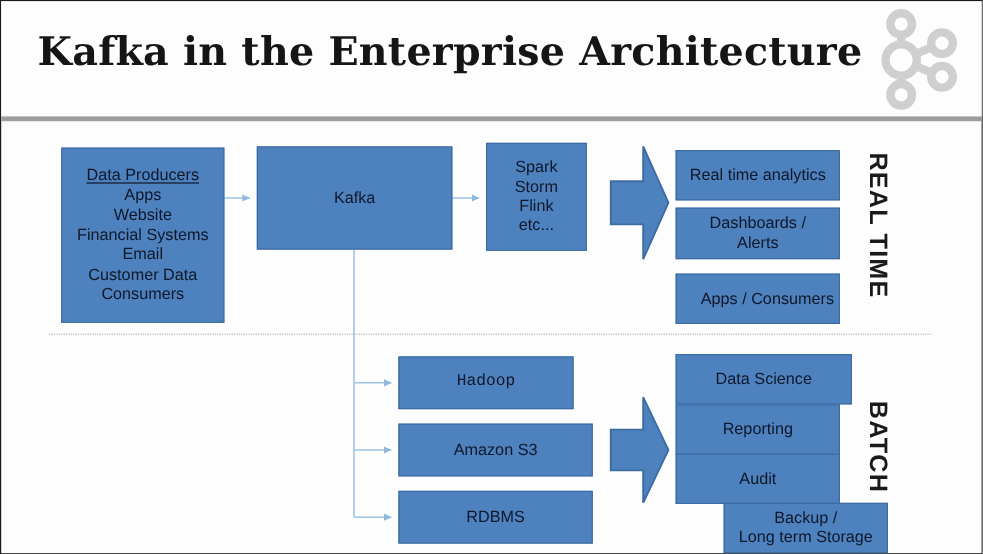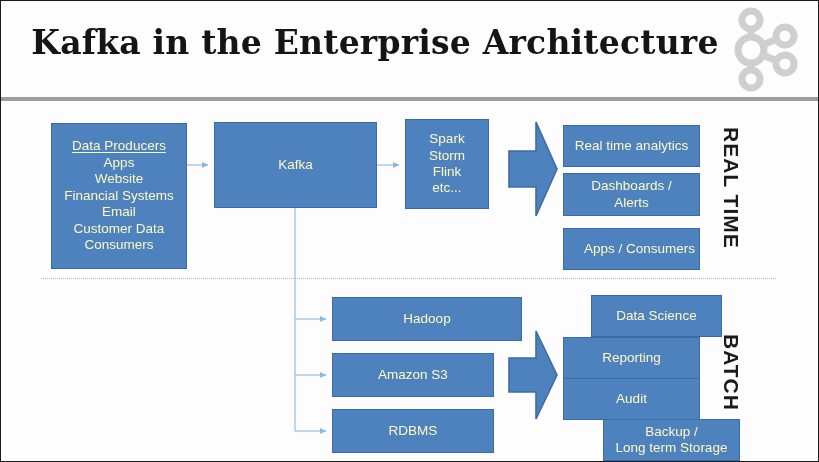--- a/index.html
+++ b/index.html
@@ -70,21 +70,21 @@
     height: 0;
     border-top: 1px dotted #b6b6b6;
   }
 
   
   .bx {
     position: absolute;
     background: #4e82be;
     border: 1px solid #3d6ca3;
     box-sizing: border-box;
-    color: #fef9c3;
+    color: #0f172a;
     display: flex;
     align-items: center;
     justify-content: center;
     text-align: center;
     font-size: 13.5px;
     line-height: 1.22;
     padding: 20px 4px;
   }
   .bx .lines {
     width: 100%;
@@ -97,25 +97,25 @@
 
   
   #box-producers { left: 50px;  top: 122px; width: 136px; height: 146px; font-size: 13.5px; }
   #box-kafka     { left: 213px; top: 121px; width: 163px; height: 86px; align-items: center;  }
   #box-stream    { left: 404px; top: 118px; width: 84px;  height: 90px;  }
 
   #box-rt-1 { left: 562px; top: 124px; width: 137px; height: 32px; }
   #box-rt-2 { left: 562px; top: 172px; width: 137px; height: 43px; }
   #box-rt-3 { left: 562px; top: 227px; width: 137px; height: 30px; text-align: right; }
 
-  #box-b-1 { left: 331px; top: 296px; width: 190px; height: 44px; }
+  #box-b-1 { left: 331px; top: 296px; width: 146px; height: 44px; font-family: Liberation Mono, monospace; }
   #box-b-2 { left: 331px; top: 352px; width: 162px; height: 44px; }
   #box-b-3 { left: 331px; top: 408px; width: 162px; height: 44px; }
 
-  #box-bt-1 { left: 562px; top: 294px; width: 131px; height: 32px; margin-left: 28px; }
+  #box-bt-1 { left: 562px; top: 294px; width: 147px; height: 32px; }
   #box-bt-2 { left: 562px; top: 336px; width: 137px; height: 31px; }
   #box-bt-3 { left: 562px; top: 377px; width: 137px; height: 31px; }
   #box-bt-4 { left: 562px; top: 418px; width: 137px; height: 40px; margin-left: 40px; }
 
   
   .side-label {
     position: absolute;
     color: #1a1a1a;
     font-size: 21px;
     font-weight: 700;

